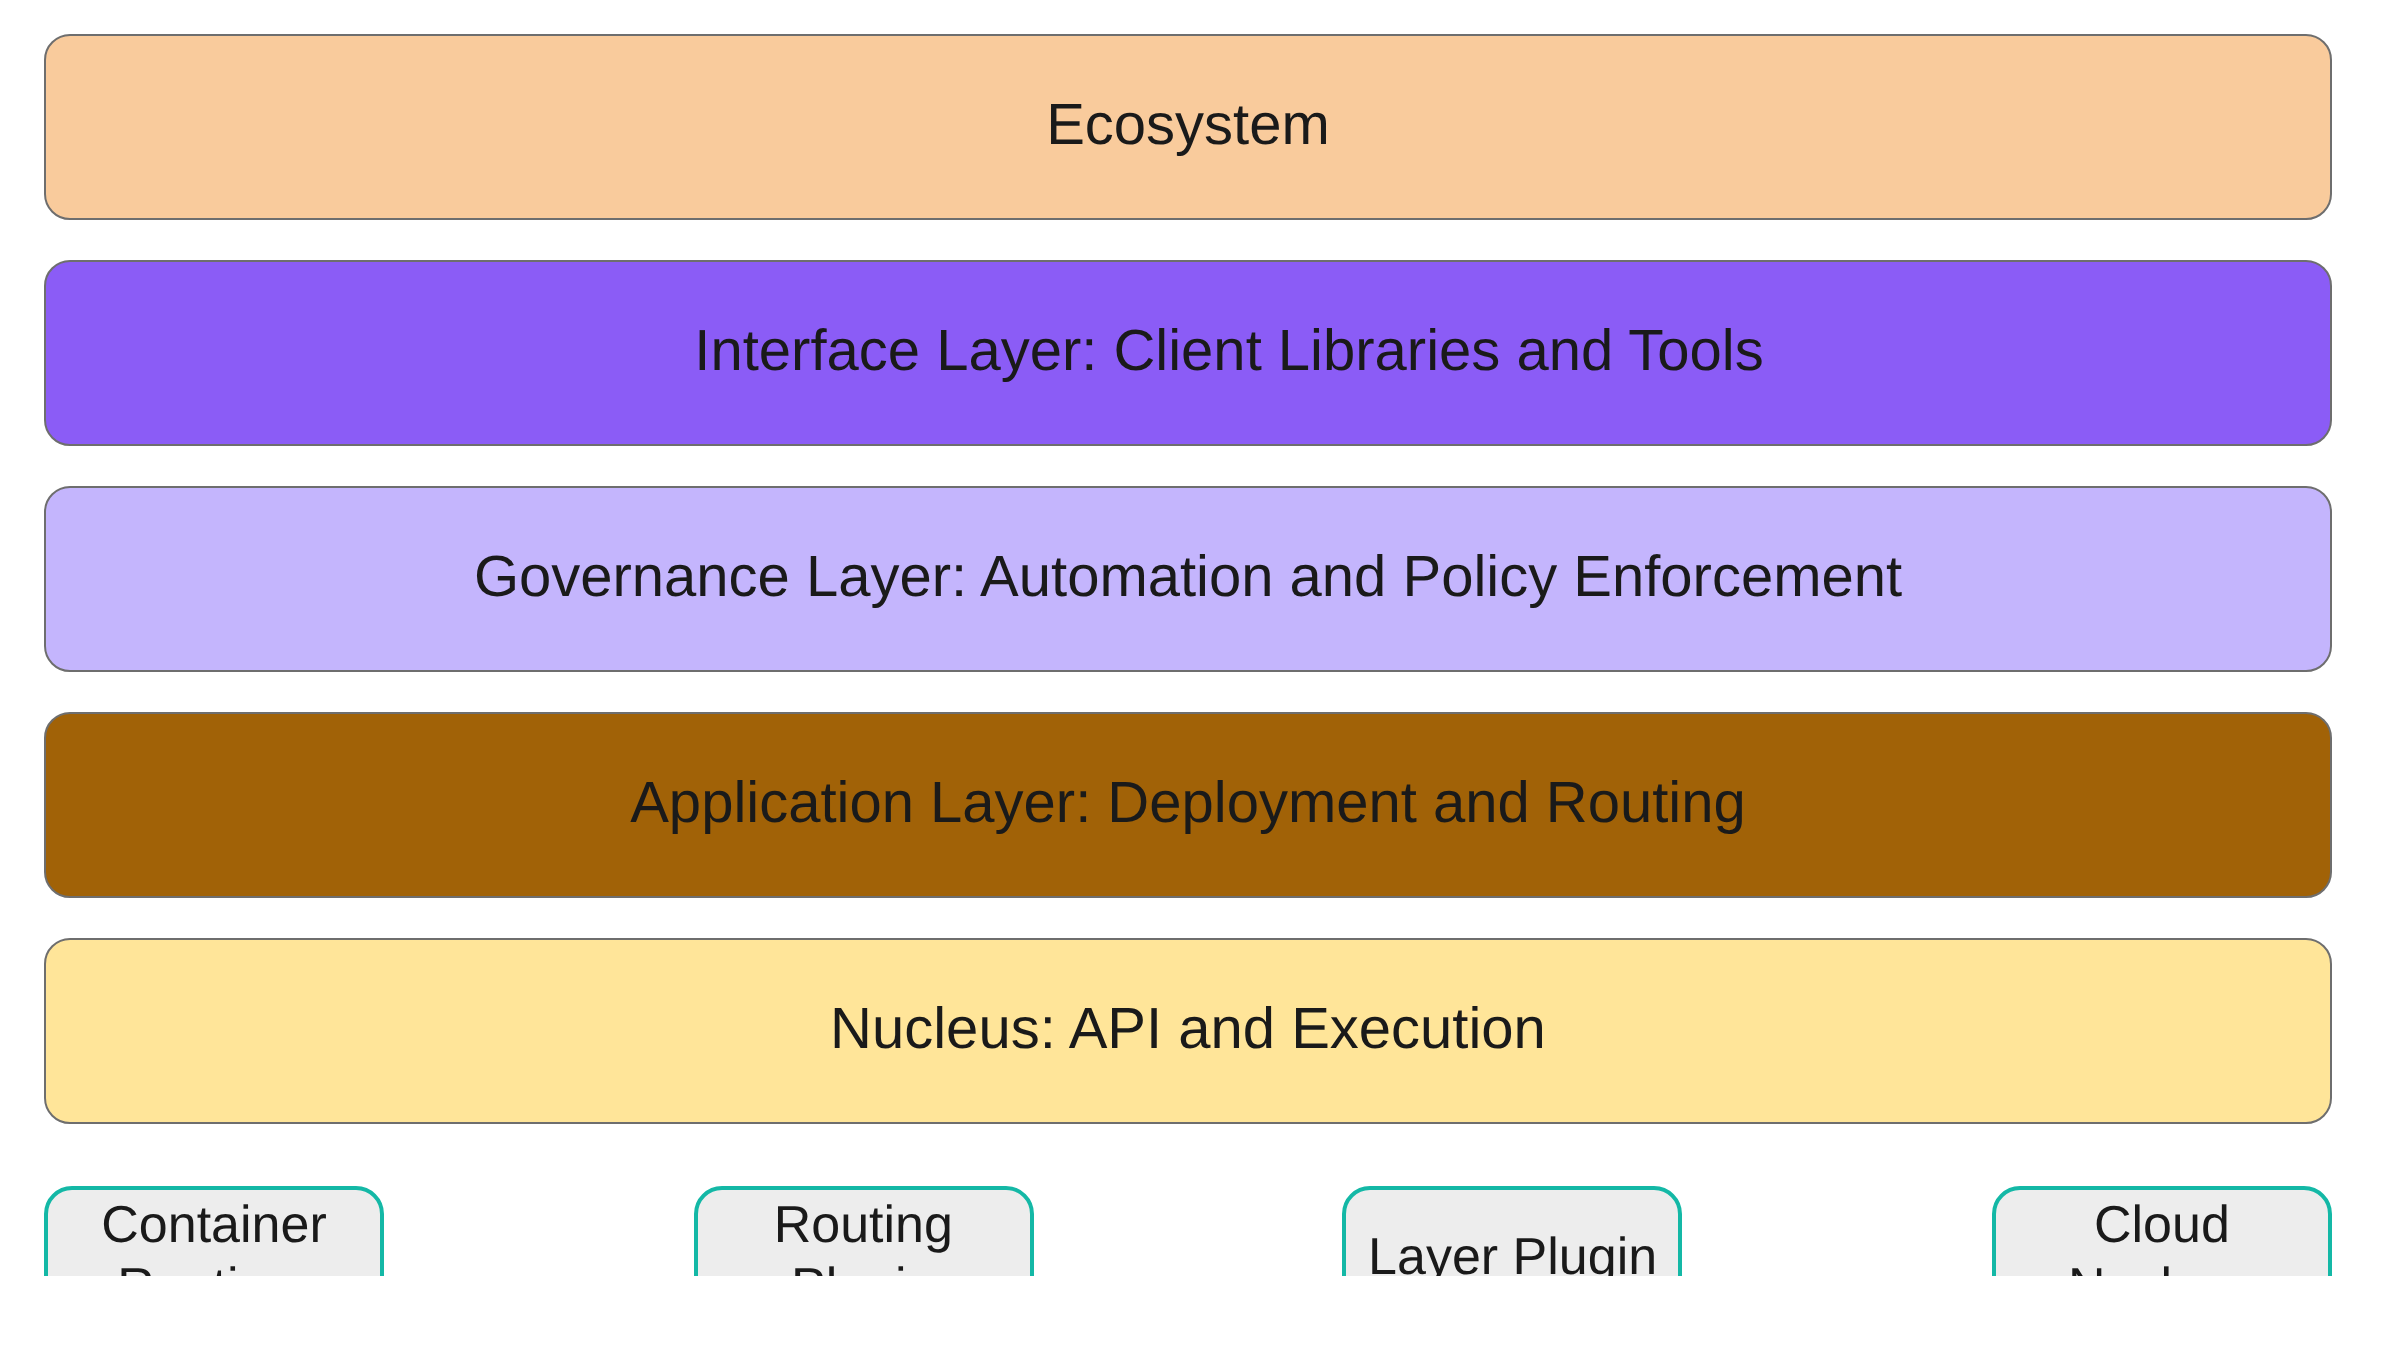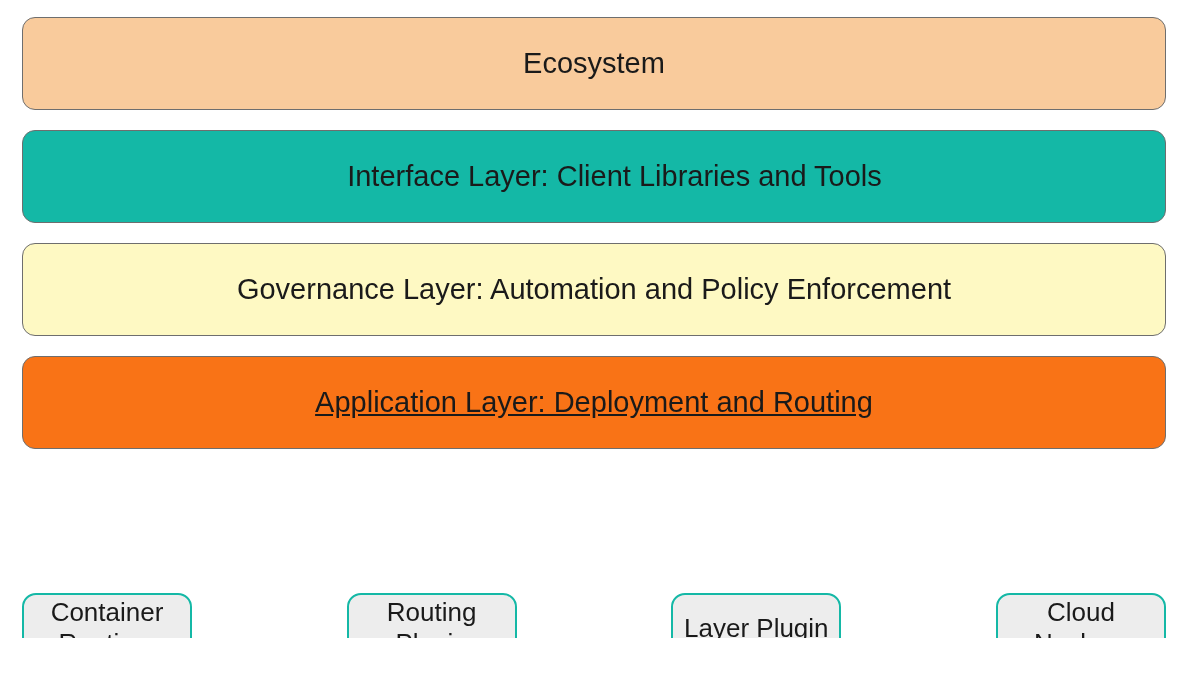--- a/index.html
+++ b/index.html
@@ -71,28 +71,31 @@
 </style>
 </head>
 <body>
 
 <div class="canvas">
 
   <div class="layer-stack">
     <div class="layer" style="background-color: rgb(249, 203, 156);">
       <span>Ecosystem</span>
     </div>
-    <div class="layer" style="background-color: #14b8a6; padding-left: 41px;">
+    <div class="layer" style="background-color: #8b5cf6; padding-left: 41px;">
       <span>Interface Layer: Client Libraries and Tools</span>
     </div>
-    <div class="layer" style="background-color: #fef9c3;">
+    <div class="layer" style="background-color: #c4b5fd;">
       <span>Governance Layer: Automation and Policy Enforcement</span>
     </div>
-    <div class="layer" style="background-color: #f97316; text-decoration: underline;">
+    <div class="layer" style="background-color: #a16207;">
       <span>Application Layer: Deployment and Routing</span>
+    </div>
+    <div class="layer" style="background-color: rgb(255, 229, 153);">
+      <span>Nucleus: API and Execution</span>
     </div>
   </div>
 
   <div class="provider-row">
     <div class="provider">
       <span>Container Runtime</span>
     </div>
     <div class="provider">
       <span>Routing Plugin</span>
     </div>

